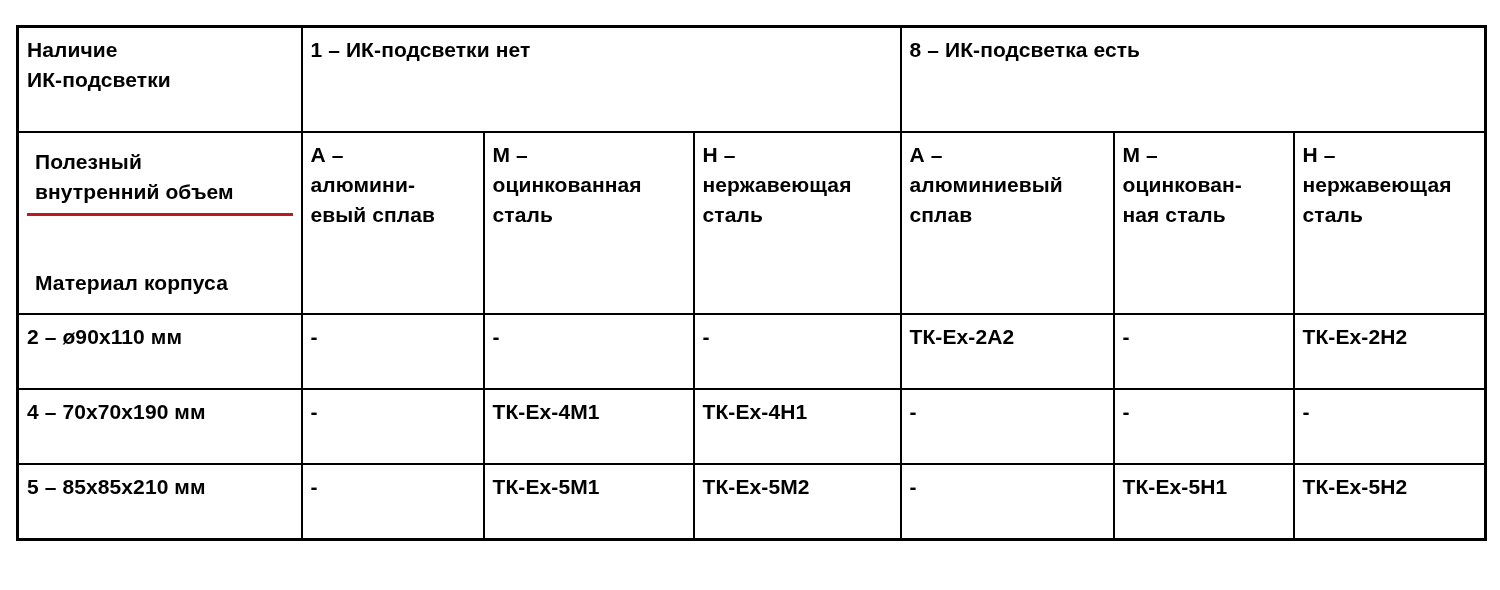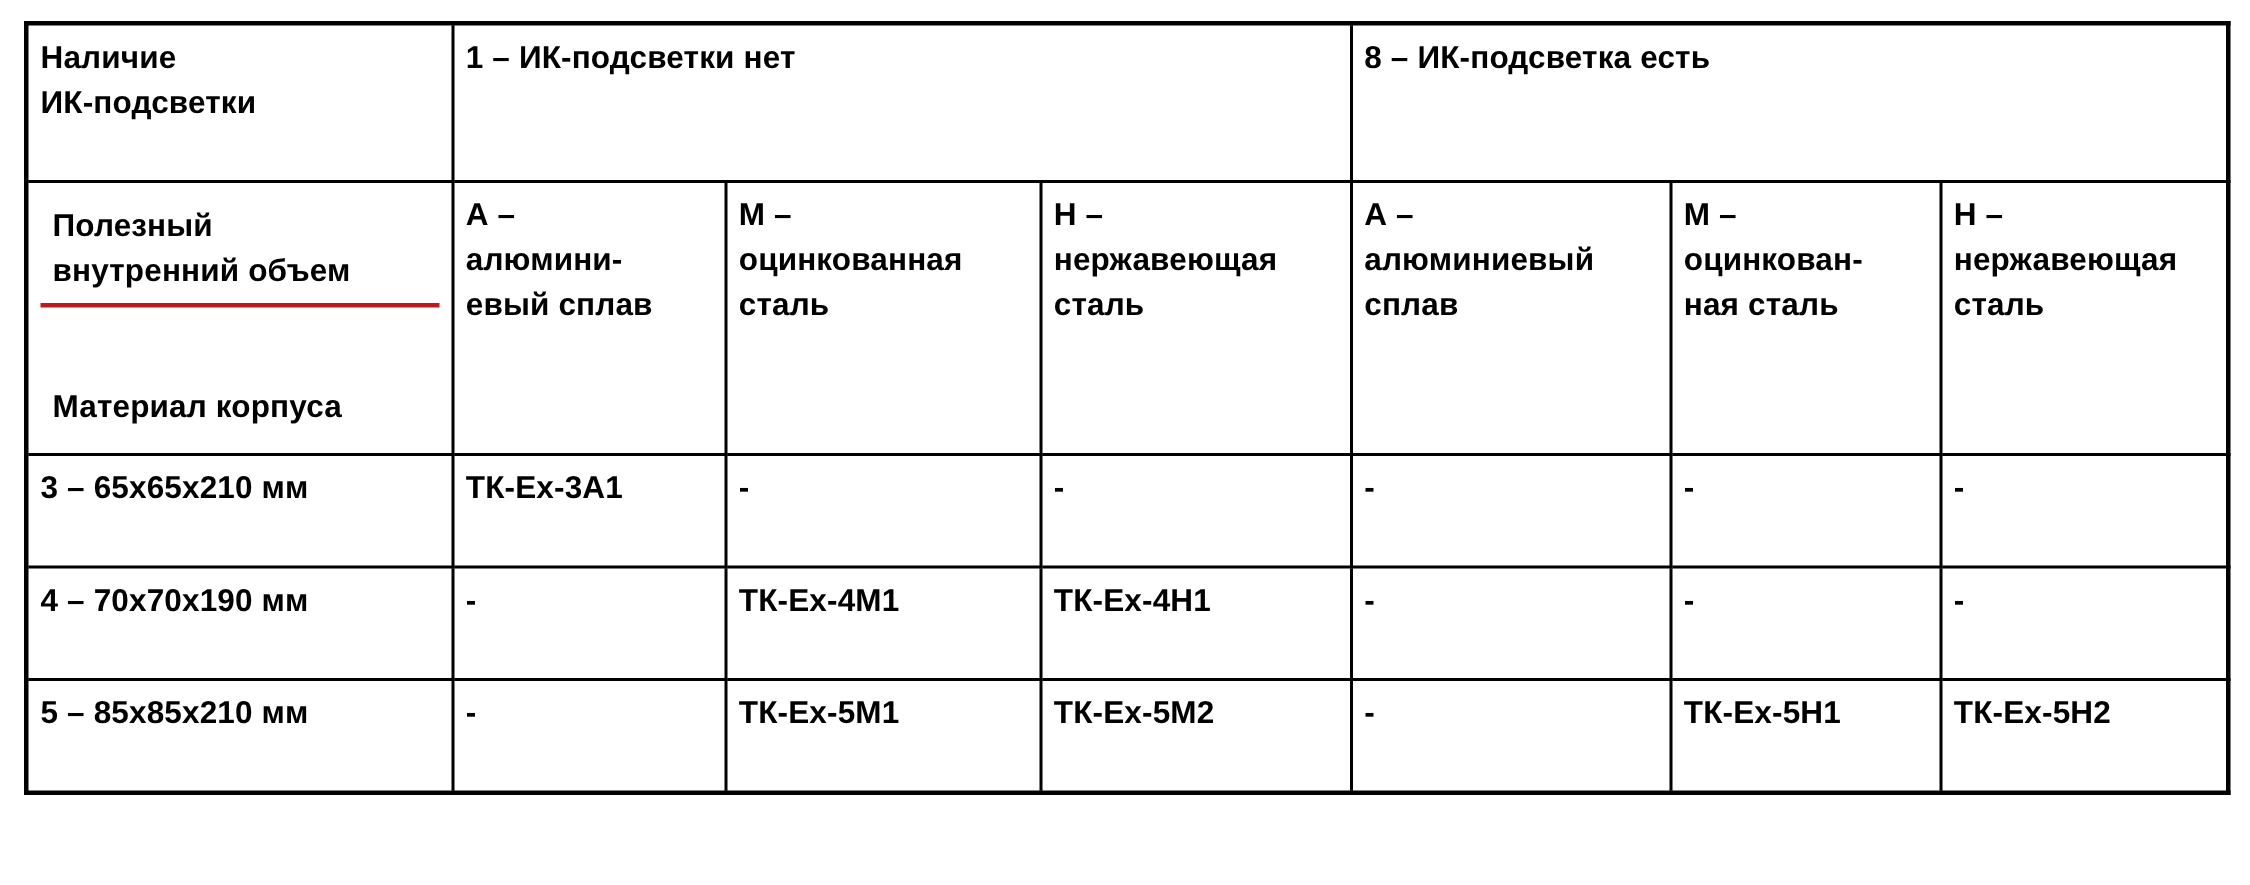--- a/index.html
+++ b/index.html
@@ -12,21 +12,21 @@
     height: 590px;
     font-family: "Liberation Sans", sans-serif;
     color: #000000;
     overflow: hidden;
   }
   .sheet {
     position: relative;
     width: 1500px;
     height: 590px;
     box-sizing: border-box;
-    padding: 14px 16px 0 16px;
+    padding: 25px 16px 0 16px;
   }
   table.spec {
     border-collapse: collapse;
     table-layout: fixed;
     width: 1468px;
     border: 3px solid #000;
   }
   table.spec td {
     border: 2px solid #000;
     vertical-align: top;
@@ -121,27 +121,27 @@
           <span class="stack-line">ная сталь</span>
         </td>
         <td>
           <span class="stack-line">Н –</span>
           <span class="stack-line">нержавеющая</span>
           <span class="stack-line">сталь</span>
         </td>
       </tr>
 
       <tr class="r-data">
-        <td class="nowrap">3 – 65x65x210 мм</td>
-        <td>ТК-Ех-3А1</td>
+        <td class="nowrap">2 – ø90x110 мм</td>
         <td>-</td>
         <td>-</td>
         <td>-</td>
+        <td>ТК-Ех-2А2</td>
         <td>-</td>
-        <td>-</td>
+        <td>ТК-Ех-2Н2</td>
       </tr>
       <tr class="r-data">
         <td class="nowrap">4 – 70x70x190 мм</td>
         <td>-</td>
         <td>ТК-Ех-4М1</td>
         <td>ТК-Ех-4Н1</td>
         <td>-</td>
         <td>-</td>
         <td>-</td>
       </tr>

